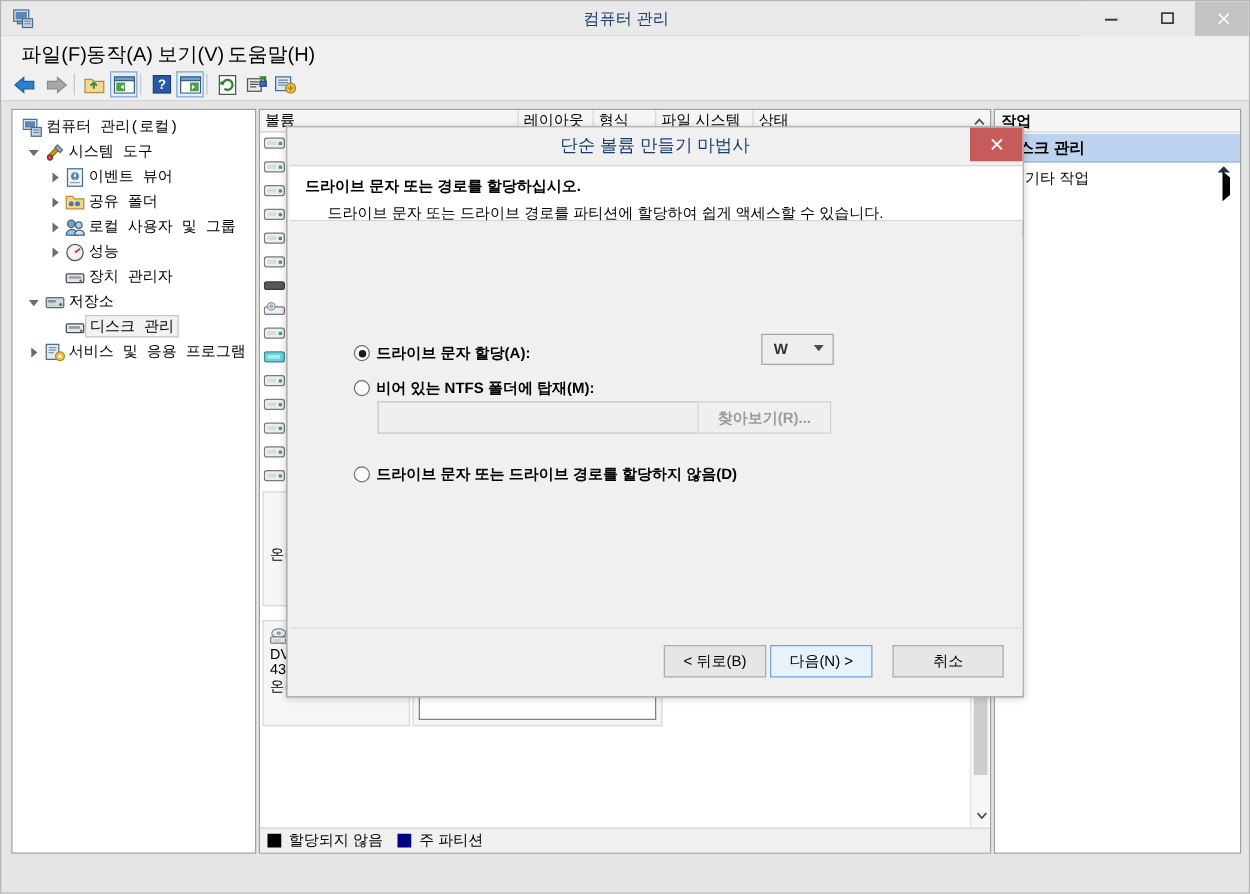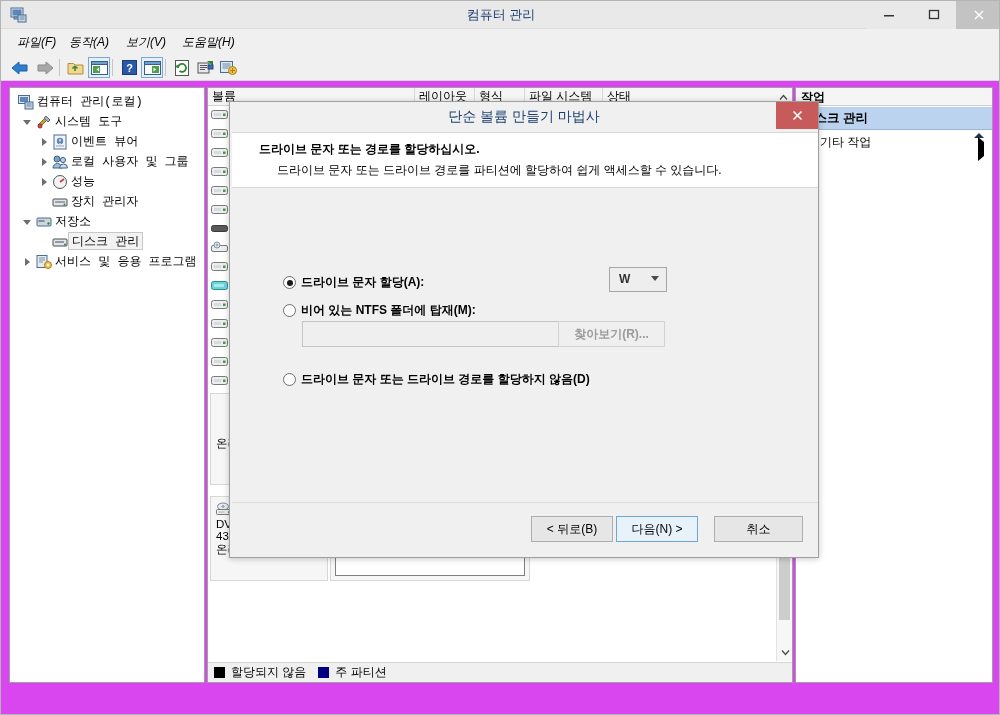--- a/index.html
+++ b/index.html
@@ -12,21 +12,21 @@
     font-family: "Liberation Sans", "DejaVu Sans", sans-serif;
     font-size: 12px;
     color: #000000;
     -webkit-font-smoothing: none;
   }
   #app {
     position: relative;
     width: 1000px;
     height: 715px;
     overflow: hidden;
-    background: #d946ef;
+    background: #e5e5e5;
     border: 1px solid #b4b4b4;
     box-sizing: border-box;
   }
 
   
   .titlebar {
     position: absolute;
     left: 0; top: 0;
     width: 1000px; height: 28px;
     background: #e9e9e9;
@@ -66,25 +66,24 @@
   .menubar {
     position: absolute;
     left: 0; top: 28px;
     width: 1000px; height: 25px;
     background: #f0f0f0;
     box-sizing: border-box;
   }
   .menuitem {
     position: absolute;
     top: 4px;
-    font-size: 12px;
+    font-size: 16px;
     color: #000;
     white-space: nowrap;
     padding: 1px 4px;
-    font-style: italic;
   }
 
   
   .toolbar {
     position: absolute;
     left: 0; top: 53px;
     width: 1000px; height: 27px;
     background: #f0f0f0;
     border-bottom: 1px solid #d4d4d4;
     box-sizing: border-box;
@@ -401,26 +400,26 @@
   #wizard .wclose {
     position: absolute;
     right: 0; top: 0;
     width: 42px; height: 27px;
     background: #c75b5b;
     display: flex; align-items: center; justify-content: center;
   }
   #wizard .whead {
     position: absolute;
     left: 2px; top: 30px;
-    width: 586px; height: 56px;
+    width: 586px; height: 45px;
     background: #ffffff;
     border: 1px solid #d7d7d7;
     border-left: none; border-right: none;
     box-sizing: border-box;
-    padding: 8px 0 0 27px;
+    padding: 8px 0 0 12px;
   }
   #wizard .whead .h1 {
     font-weight: bold;
     font-size: 12px;
     margin-bottom: 4px;
   }
   #wizard .whead .h2 {
     font-size: 12px;
     padding-left: 18px;
   }
@@ -662,20 +661,33 @@
           <svg width="16" height="16" viewBox="0 0 16 16">
             <rect x="2" y="1" width="12" height="14" fill="#f0f4f9" stroke="#4a6d92"></rect>
             <circle cx="8" cy="7" r="3.2" fill="#5b86b5"></circle>
             <path d="M8 5 v2.5 M8 9 v0.8" stroke="#fff" stroke-width="1.3"></path>
             <path d="M4 12 h8" stroke="#8ba3bb"></path>
           </svg>
         </span>
         <span class="tlabel" style="left:61px">이벤트 뷰어</span>
       </div>
 
+      <div class="tnode">
+        <span class="exp" style="left:27px">
+            <span class="arrow-r"></span>
+          </span>
+        <span class="ticon" style="left:42px">
+          <svg width="16" height="16" viewBox="0 0 16 16">
+            <path d="M1 3 L1 13 L15 13 L15 5 L7.5 5 L6 3 Z" fill="#f3d68f" stroke="#b08f3e"></path>
+            <circle cx="5" cy="9" r="2" fill="#4a7ab5"></circle>
+            <circle cx="10" cy="9" r="2" fill="#4a7ab5"></circle>
+          </svg>
+        </span>
+        <span class="tlabel" style="left:61px">공유 폴더</span>
+      </div>
 
       <div class="tnode">
         <span class="exp" style="left:27px">
             <span class="arrow-r"></span>
           </span>
         <span class="ticon" style="left:42px">
           <svg width="16" height="16" viewBox="0 0 16 16">
             <circle cx="5" cy="5" r="3" fill="#7aa0c8" stroke="#3f6287"></circle>
             <path d="M1 14 a4.5 4.5 0 0 1 9 0 Z" fill="#9ec0e0" stroke="#3f6287"></path>
             <circle cx="11" cy="6" r="2.6" fill="#b7cfe4" stroke="#3f6287"></circle>

